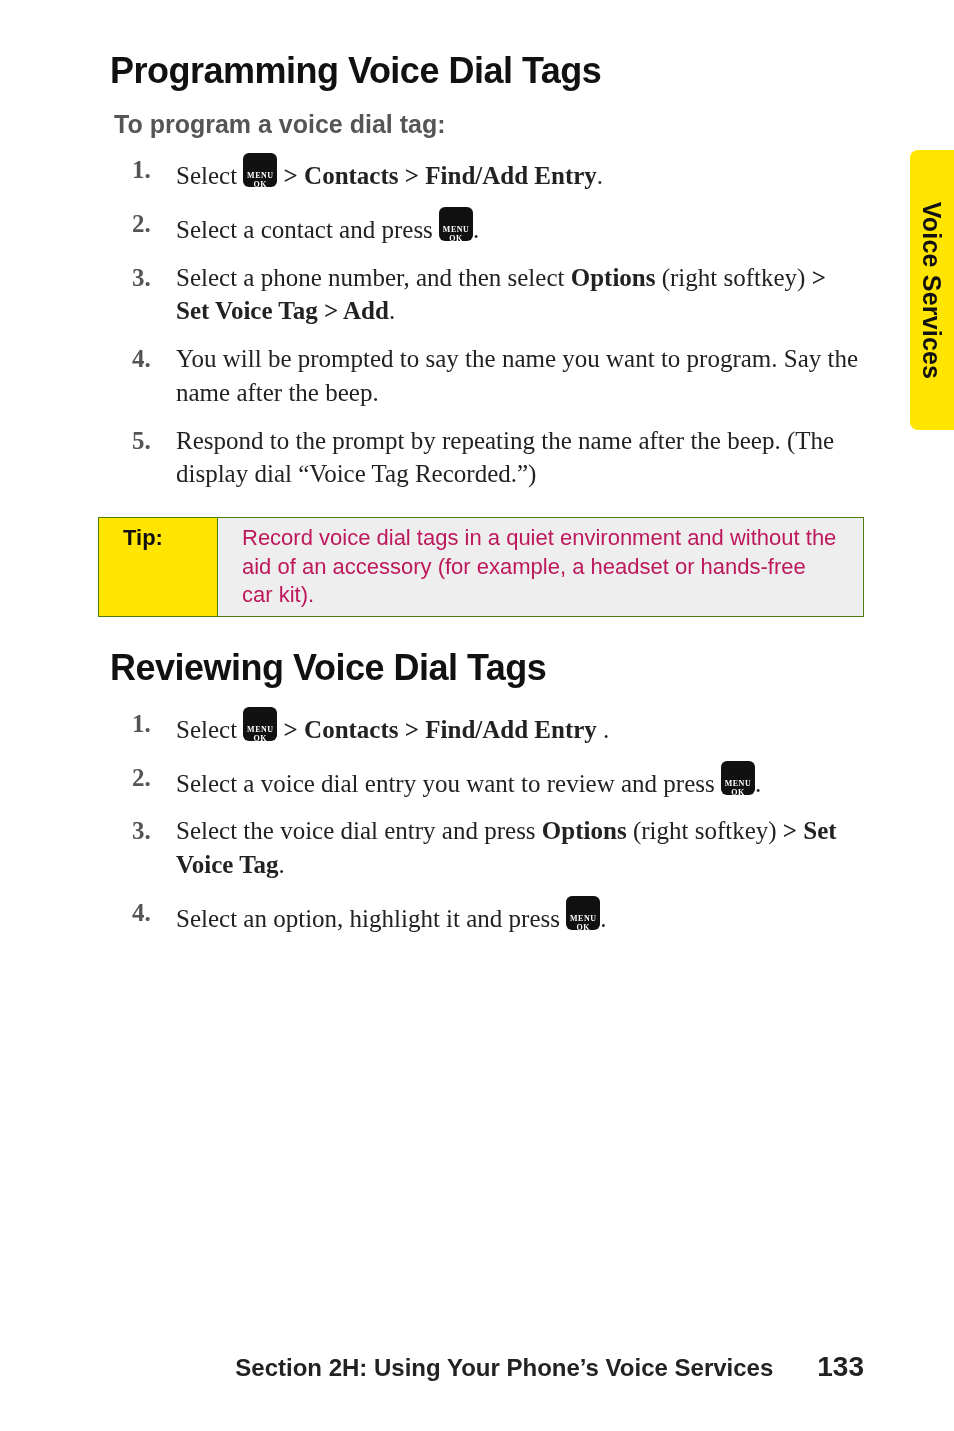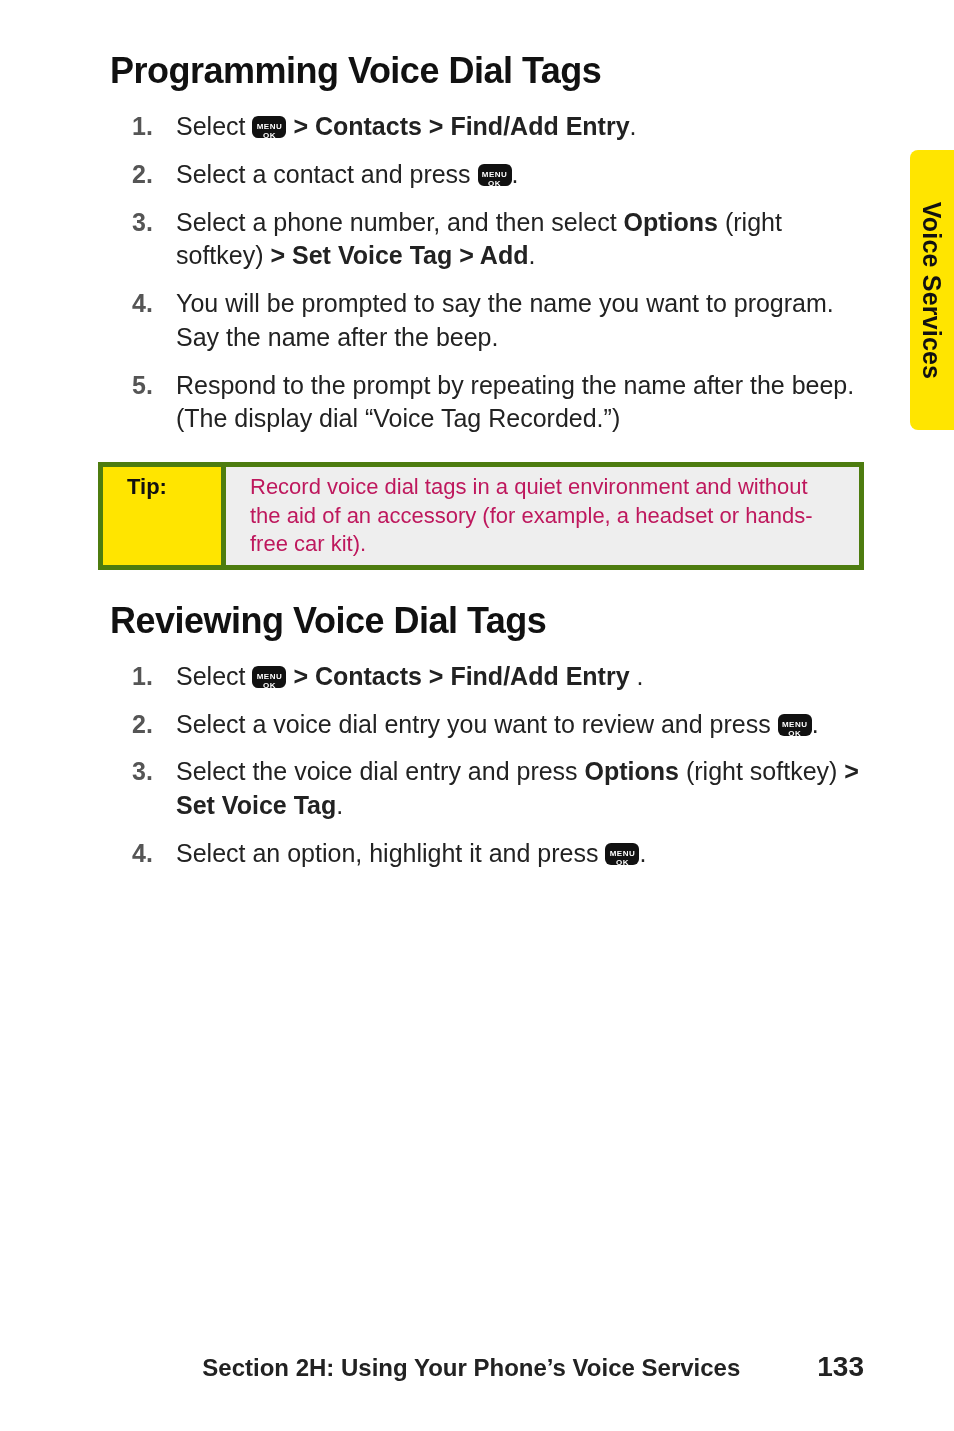--- a/index.html
+++ b/index.html
@@ -29,20 +29,21 @@
     font-size: 25px;
     font-weight: 700;
     margin: 0 0 14px 16px;
     color: #555;
   }
   ol.steps {
     list-style: none;
     padding: 0;
     margin: 10px 0 26px 0;
     counter-reset: step;
+    font-family: Liberation Serif, serif;
   }
   ol.steps > li {
     counter-increment: step;
     position: relative;
     padding-left: 78px;
     font-size: 25px;
     line-height: 1.35;
     margin-bottom: 14px;
     color: #222;
   }
@@ -52,41 +53,41 @@
     left: 34px;
     top: 0;
     font-weight: 700;
     color: #555;
     font-size: 25px;
   }
   .bold { font-weight: 700; }
   .menu-key {
     display: inline-block;
     width: 34px;
-    height: 22px;
+    height: 34px;
     background: #111;
     border-radius: 6px;
     color: #fff;
     font-size: 8px;
     font-weight: 700;
     text-align: center;
     line-height: 9px;
     vertical-align: -3px;
-    padding-top: 6px;
+    padding-top: 18px;
     box-sizing: border-box;
   }
   .menu-key .l1 { display:block; letter-spacing:0.5px; }
   .menu-key .l2 { display:block; letter-spacing:0.5px; }
   table.tip-box {
     width: 100%;
     border-collapse: collapse;
     margin: 4px 0 30px 0;
   }
   table.tip-box td {
-    border: 5px solid #4d7c0f;
+    border: 1px solid #4d7c0f;
     vertical-align: top;
     padding: 6px 24px;
     font-size: 22px;
     line-height: 1.3;
   }
   table.tip-box td.label {
     background: #ffe500;
     width: 70px;
     font-weight: 700;
   }
@@ -123,32 +124,33 @@
     box-sizing: border-box;
     padding: 0 90px 0 98px;
     display: flex;
     justify-content: flex-end;
     align-items: baseline;
     font-size: 24px;
     font-weight: 700;
     color: #222;
     gap: 44px;
   }
-  .footer .pnum { font-size: 28px; margin-left: 33px; }
+  .footer .pnum { font-size: 28px; }
 </style>
 </head>
 <body>
 
 <div class="page">
 
   <div class="side-tab">
     <span class="rot">Voice Services</span>
   </div>
 
   <h1 class="section-title">Programming Voice Dial Tags</h1>
+  <p class="lead">To program a voice dial tag:</p>
 
   <ol class="steps">
     <li>
       <span>Select </span><span class="menu-key"><span class="l1">MENU</span><span class="l2">OK</span></span><span> </span><span class="bold">&gt; Contacts &gt; Find/Add Entry</span><span>.</span>
     </li>
     <li>
       <span>Select a contact and press </span><span class="menu-key"><span class="l1">MENU</span><span class="l2">OK</span></span><span>.</span>
     </li>
     <li>
       <span>Select a phone number, and then select </span><span class="bold">Options</span><span> (right softkey) </span><span class="bold">&gt; Set Voice Tag &gt; Add</span><span>.</span>

